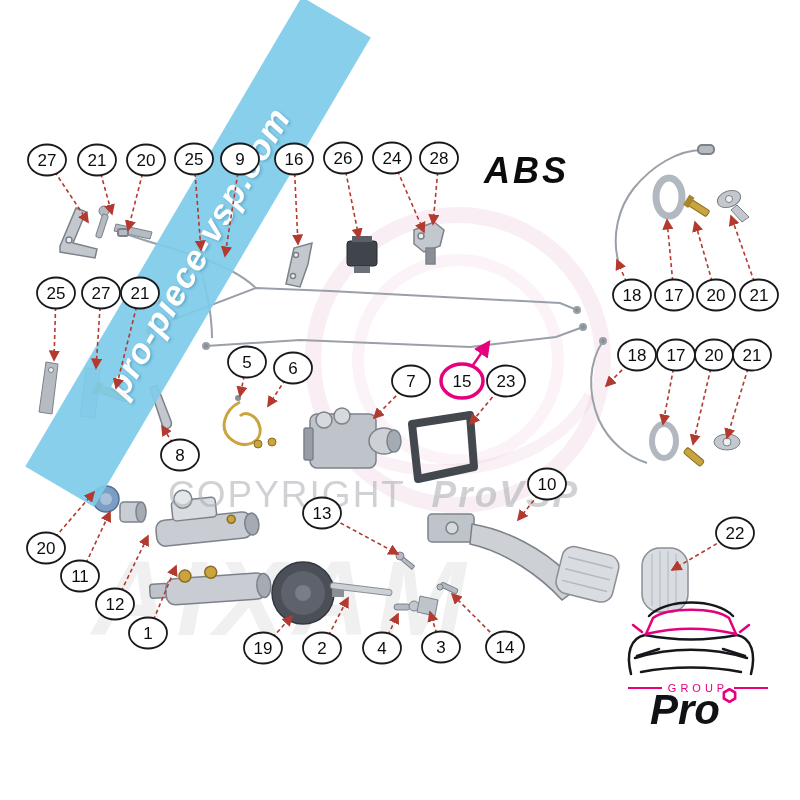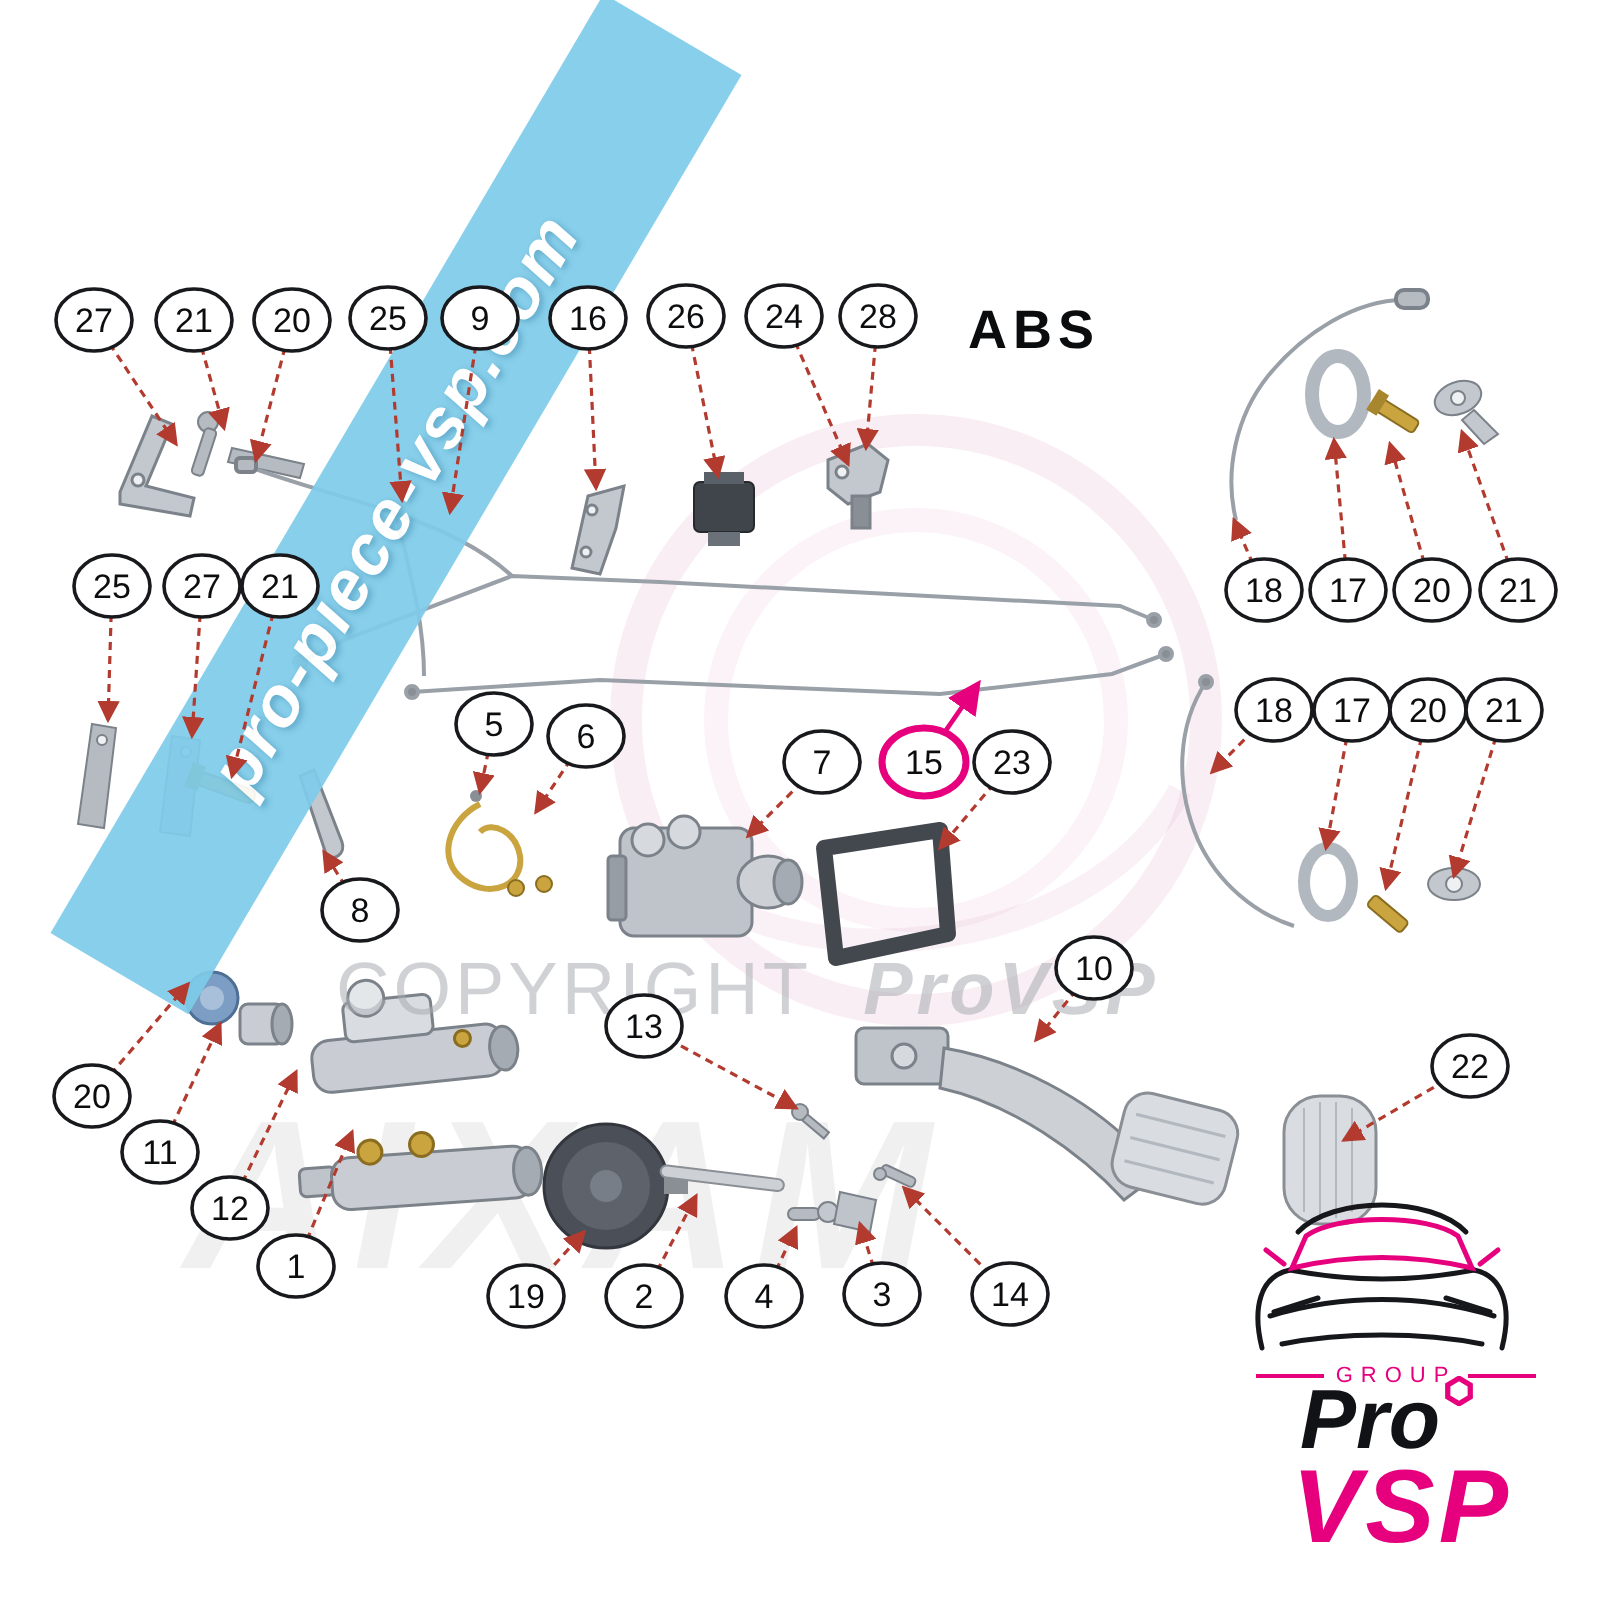--- a/index.html
+++ b/index.html
@@ -19,22 +19,22 @@
           transform:translate(-50%,-50%) rotate(-59.5deg);
           background:var(--banner-blue,#7fccea);opacity:.93;
           display:flex;align-items:center;justify-content:center;}
   .banner-text{color:#fff;font-size:35px;font-weight:bold;font-style:italic;letter-spacing:1px;
                text-shadow:0 2px 3px rgba(30,110,150,.45);white-space:nowrap;}
 
   
   #parts-svg{position:absolute;inset:0;z-index:2;}
   #callout-svg{position:absolute;inset:0;z-index:5;}
 
-  .abs-title{position:absolute;left:484px;top:150px;z-index:5;font-size:27px;font-weight:bold;
-             letter-spacing:3px;color:#0b0c0e;}
+  .abs-title{position:absolute;left:484px;top:150px;z-index:5;font-size:36px;font-weight:bold;
+             letter-spacing:3px;color:#0b0c0e;font-style:italic;}
 
   
   .leader{stroke:var(--leader-red,#b23a2e);stroke-width:1.6;stroke-dasharray:4 3;fill:none;}
   .leader.hl{stroke:var(--pink,#e6007e);stroke-width:2.4;stroke-dasharray:none;}
   .bubble{fill:#ffffff;stroke:var(--callout-stroke,#17191c);stroke-width:1.8;}
   .bubble.hl{stroke:var(--pink,#e6007e);stroke-width:3.5;}
   .bubble-num{font-family:"Liberation Sans",sans-serif;font-size:17px;font-weight:500;
               fill:#0c0d0f;text-anchor:middle;}
 
   
@@ -460,16 +460,15 @@
           <path d="M134,50 l9,-7"></path>
       </g>
     </svg>
     <div class="brand-group">GROUP</div>
     <div class="brand-pro">
       <span>Pro</span>
       <svg width="15" height="15" viewBox="0 0 20 20">
         <polygon points="10,1.5 17.5,6 17.5,14 10,18.5 2.5,14 2.5,6" fill="none" stroke="#e6007e" stroke-width="3.5"></polygon>
       </svg>
     </div>
-    <div class="brand-vsp">VSP</div>
   </div>
 
 </div>
 
 </body></html>

